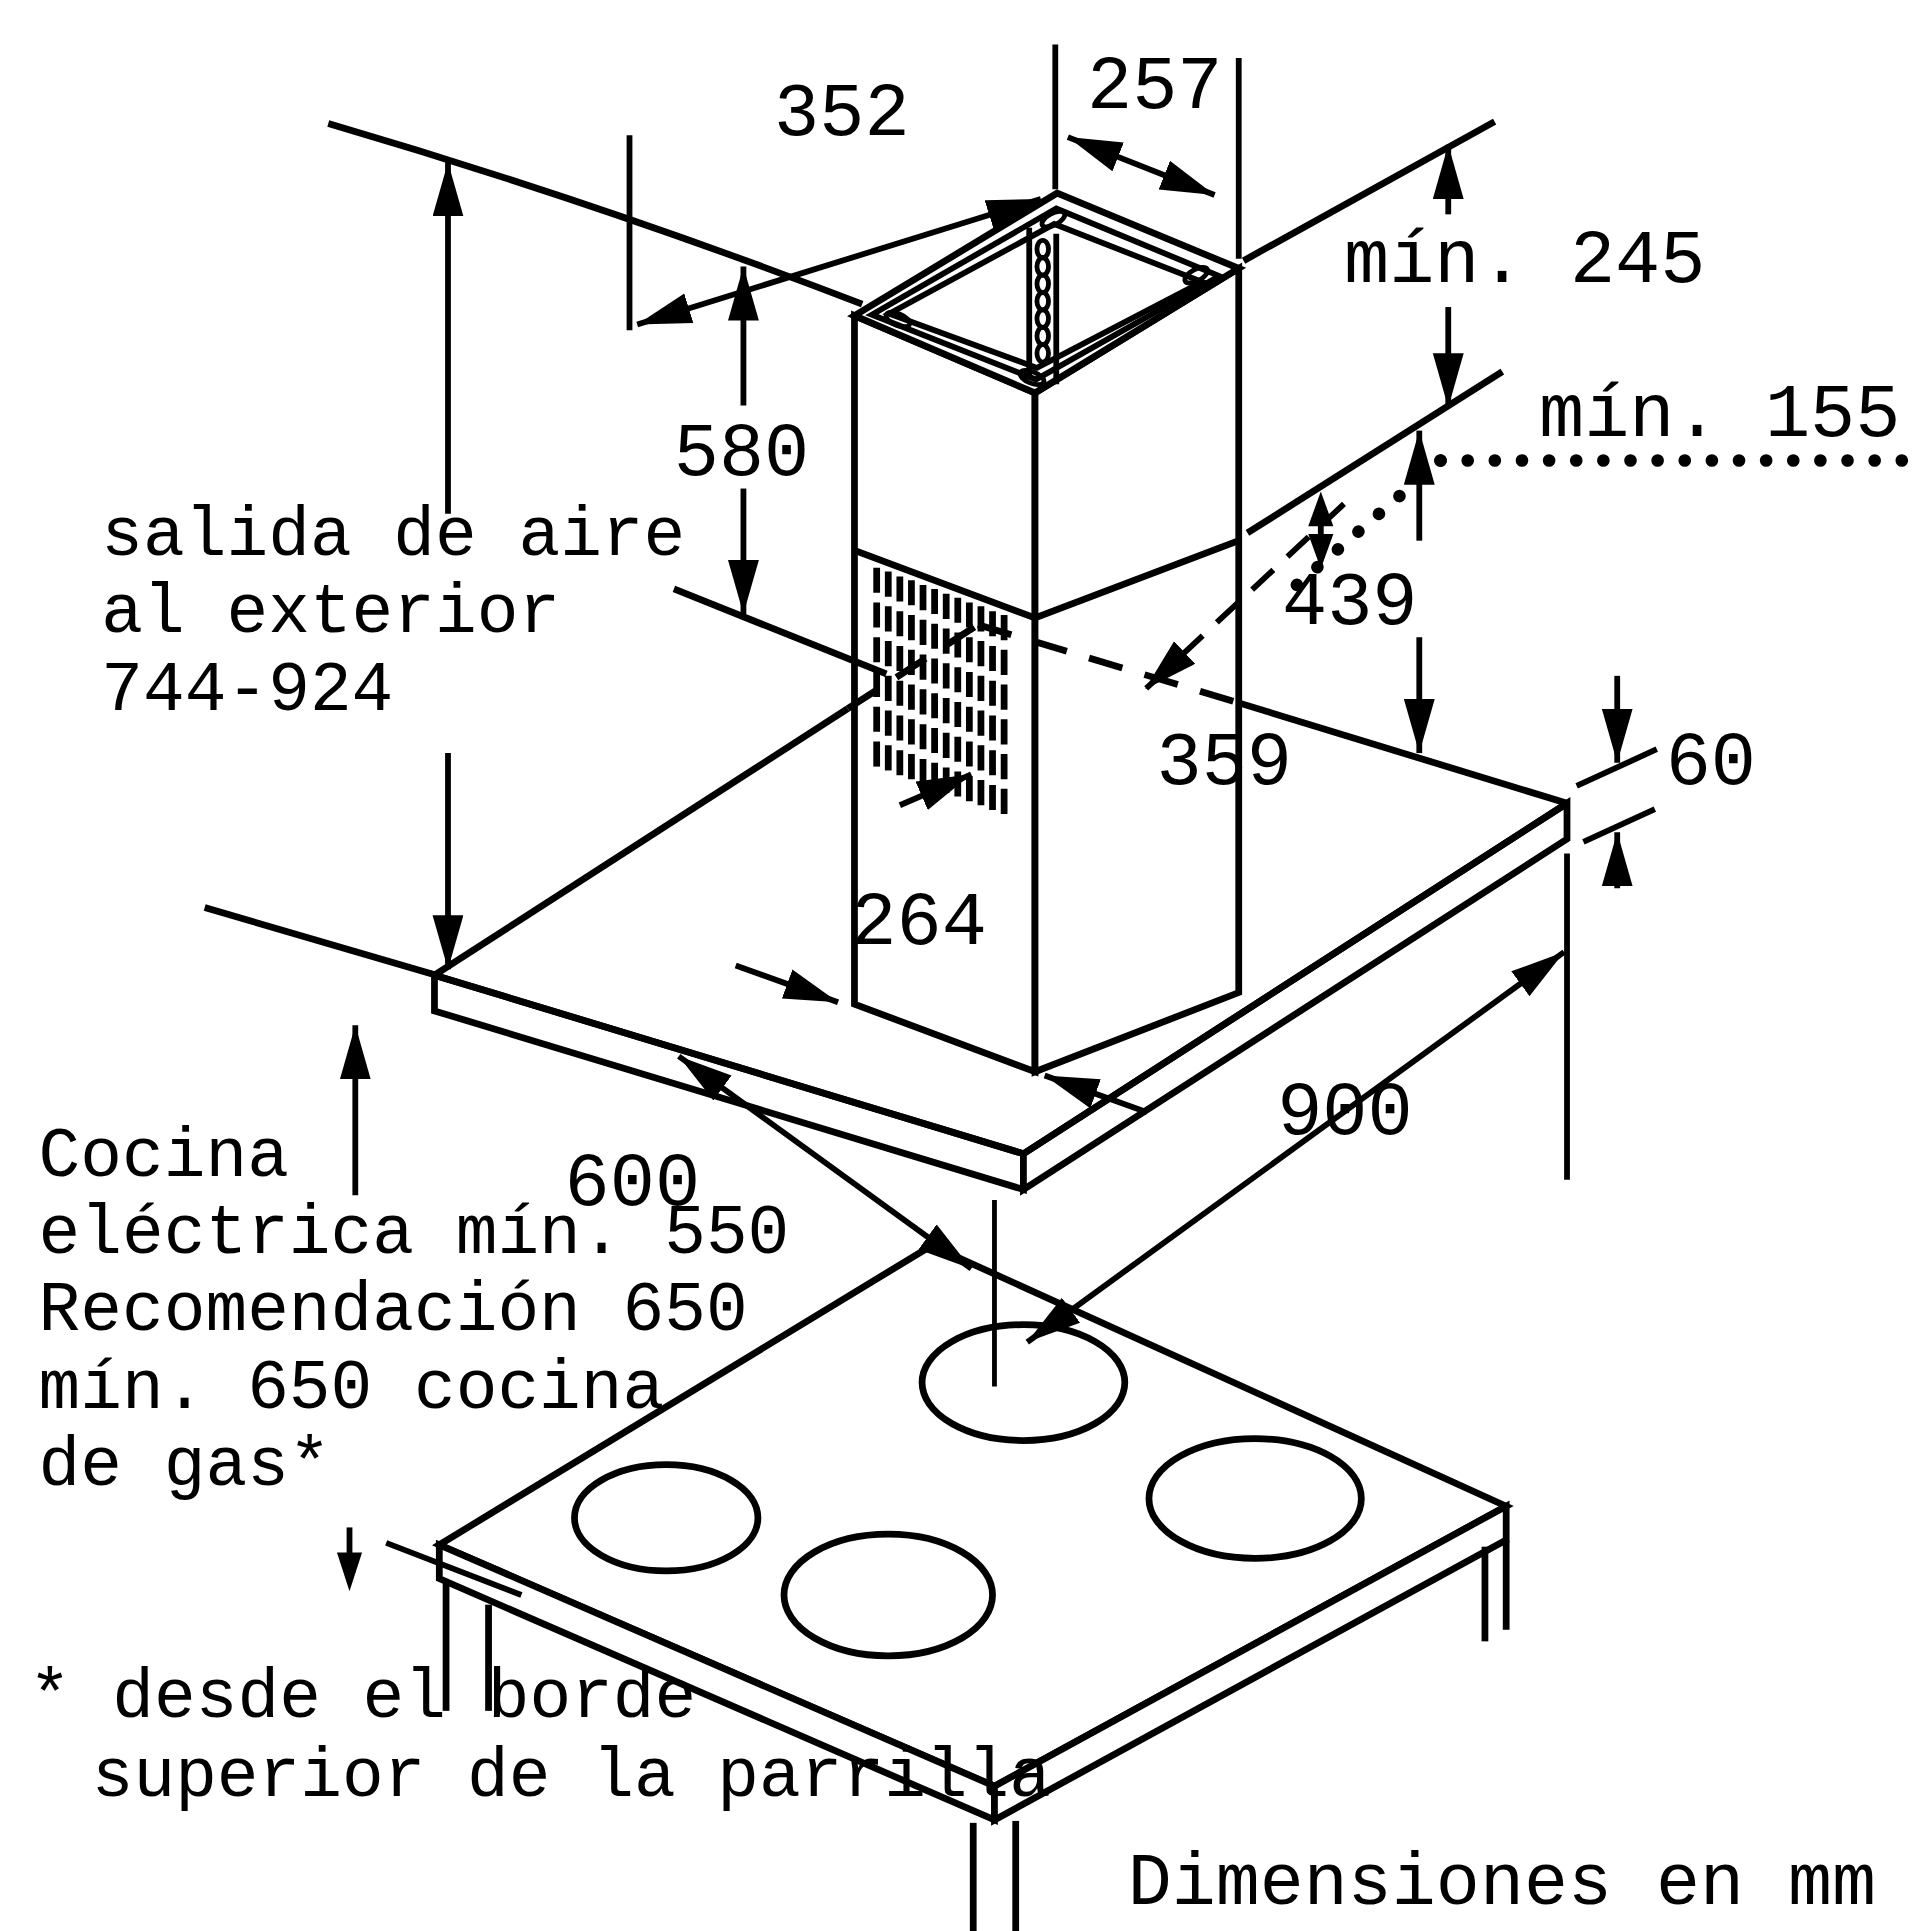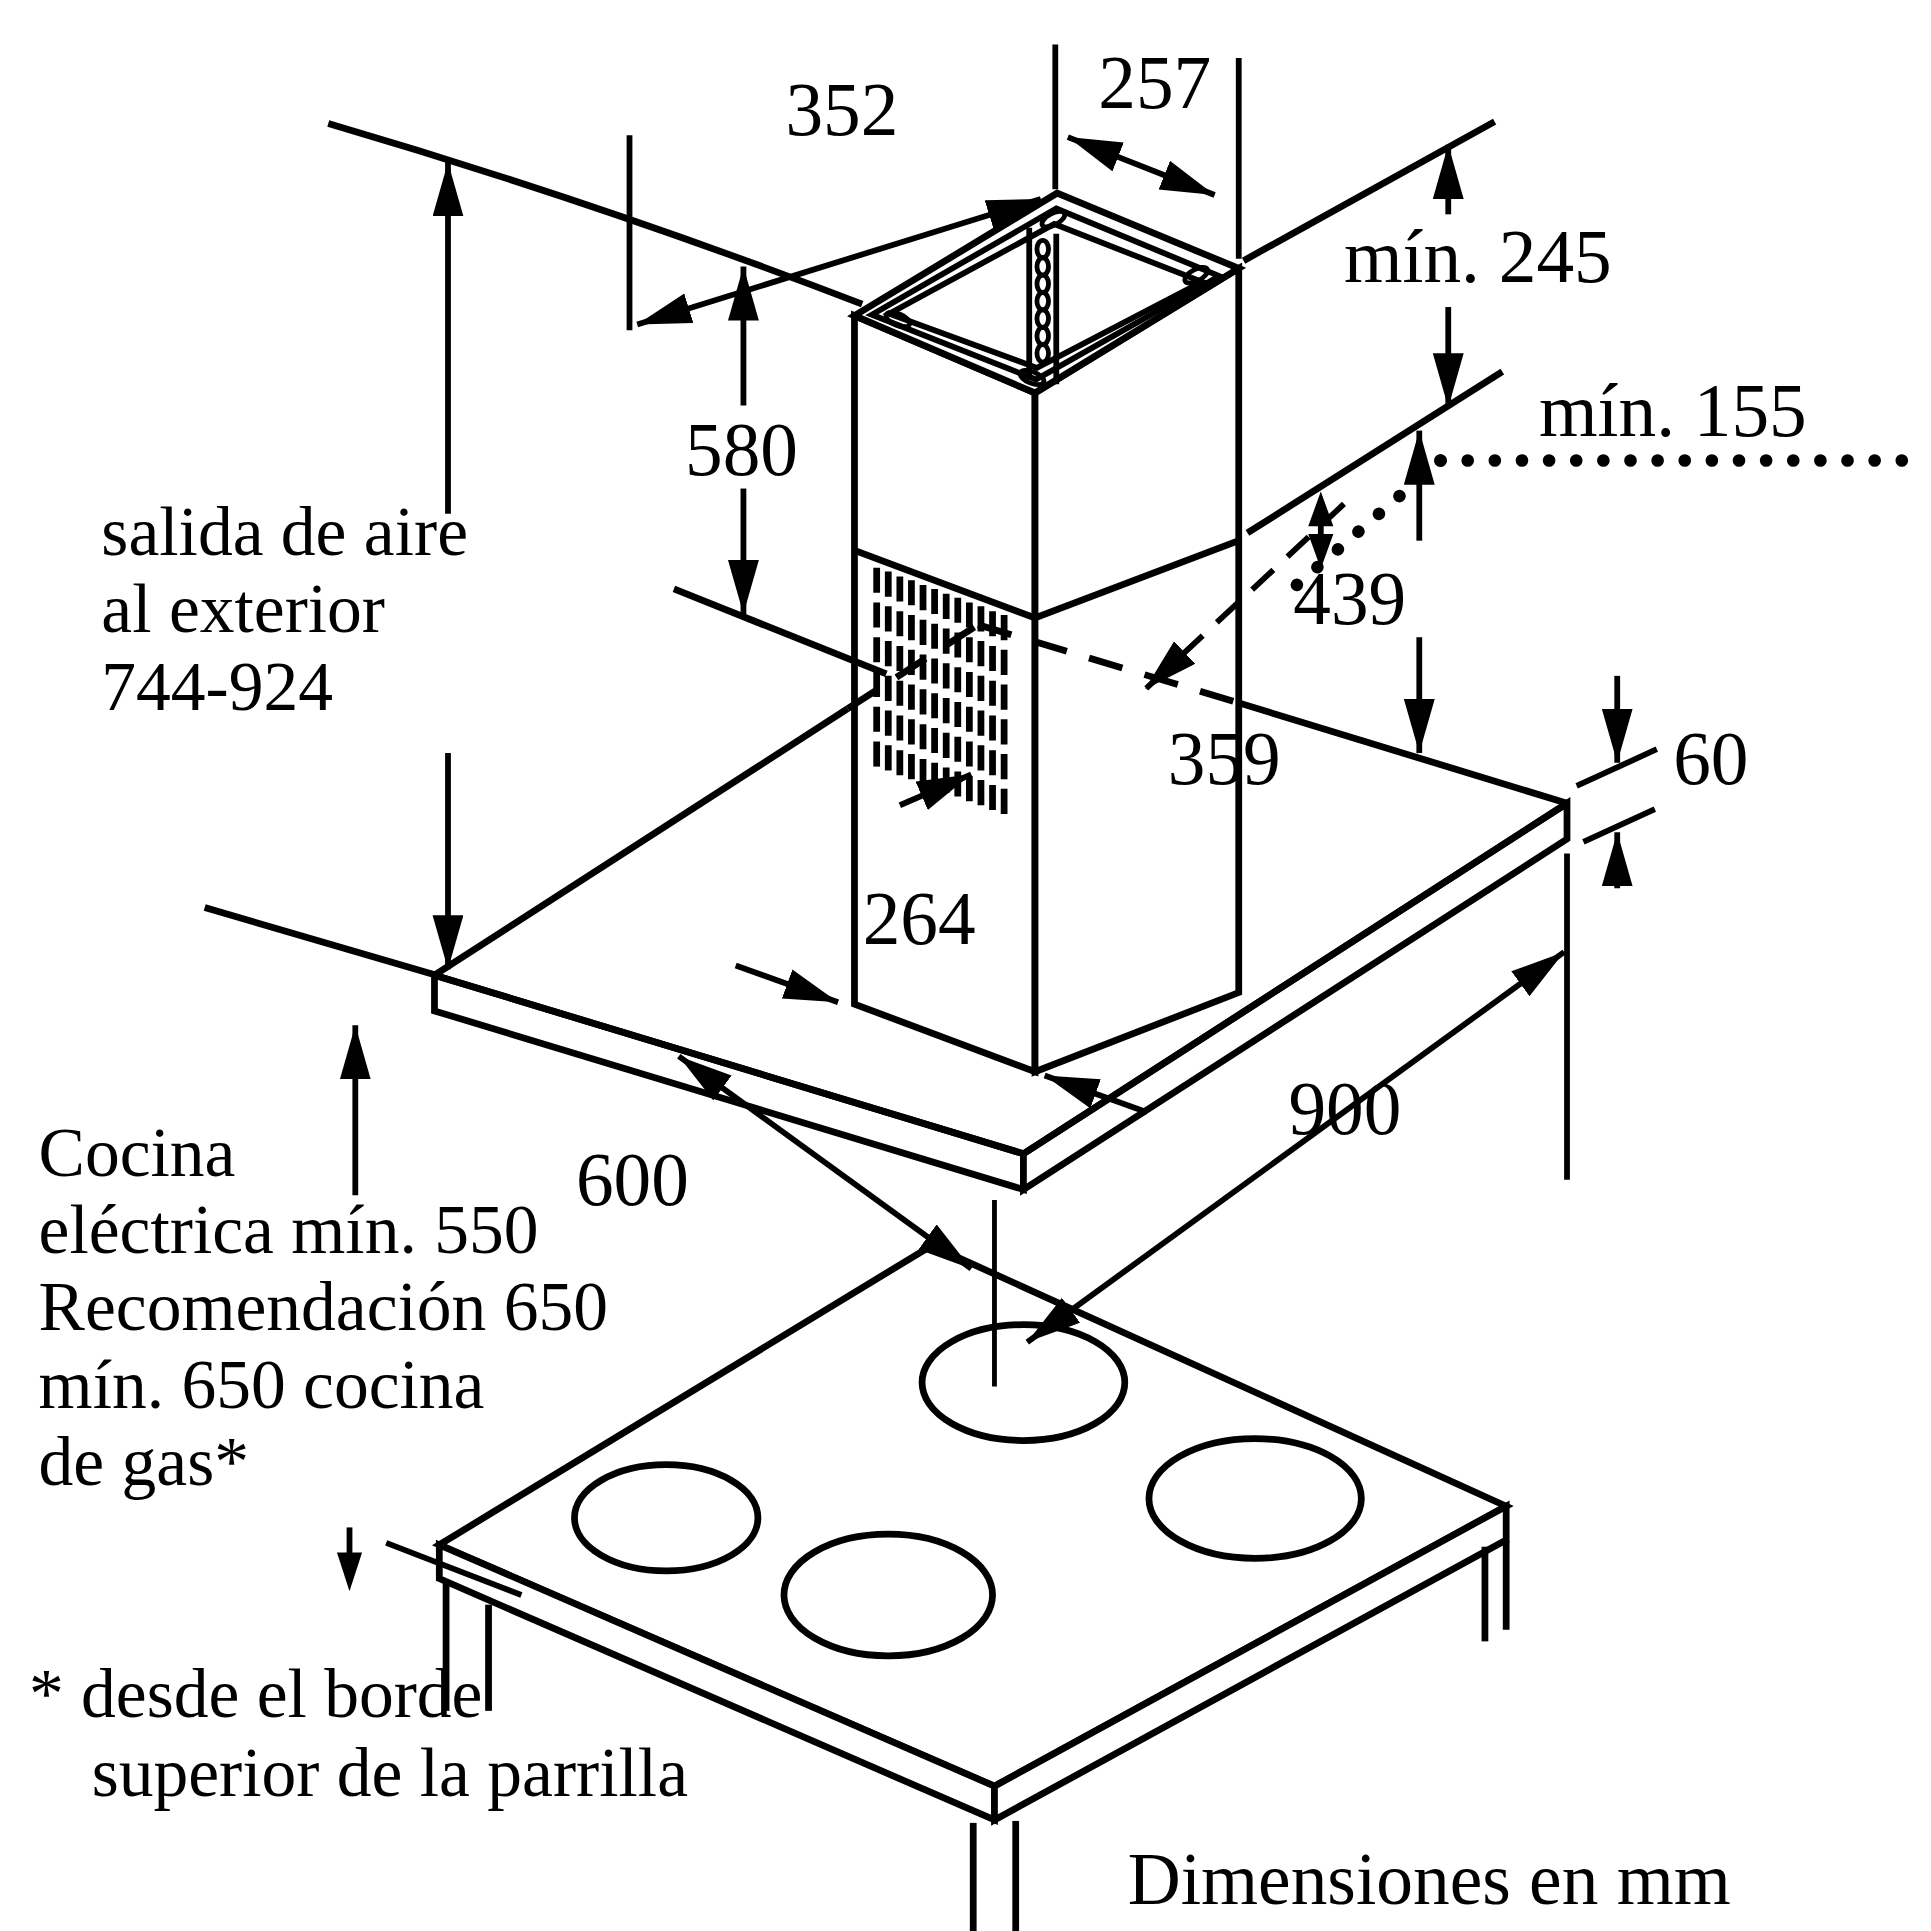--- a/index.html
+++ b/index.html
@@ -1,17 +1,17 @@
 <!DOCTYPE html>
 <html><head>
 <meta charset="utf-8">
 <style>
   html,body{margin:0;padding:0;background:#ffffff;}
   .stage{width:1931px;height:1931px;position:relative;background:#ffffff;
-         font-family:Liberation Serif, serif;}
+         font-family:Liberation Mono, monospace;}
   svg{display:block}
   text{fill:#000;}
   .dimnum{font-size:78px;}
   .sidetxt{font-size:72px;}
   .foot{font-size:76px;}
 </style>
 </head>
 <body>
 
 <div class="stage">

